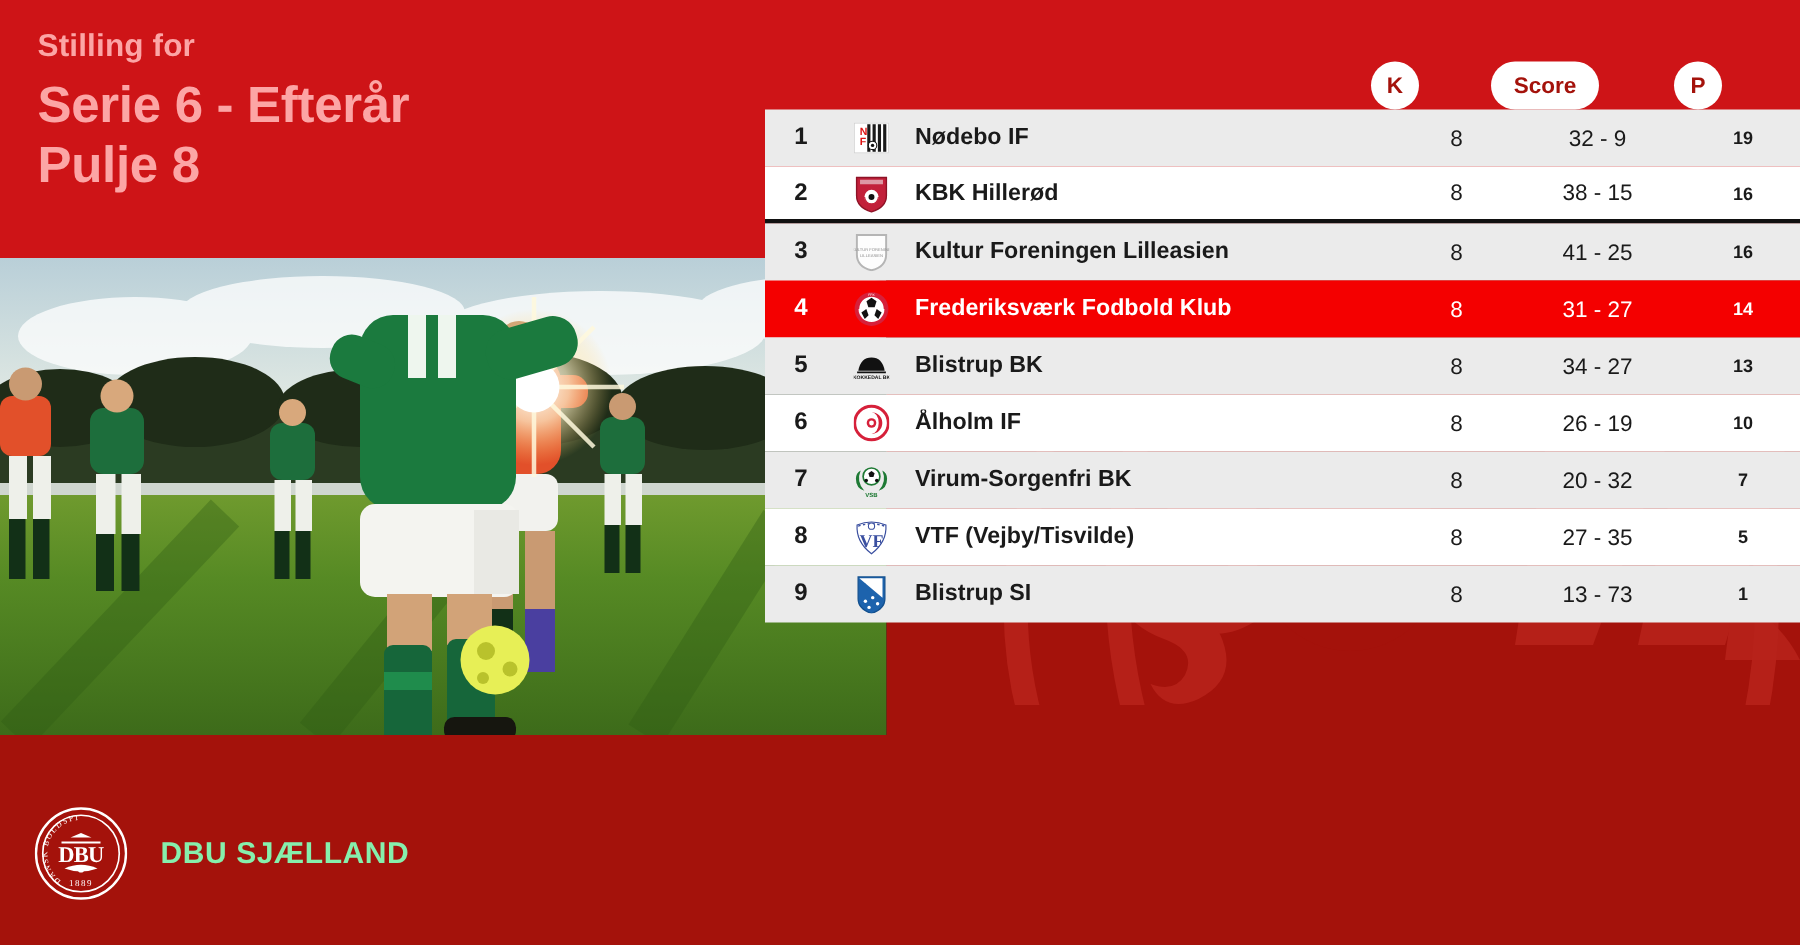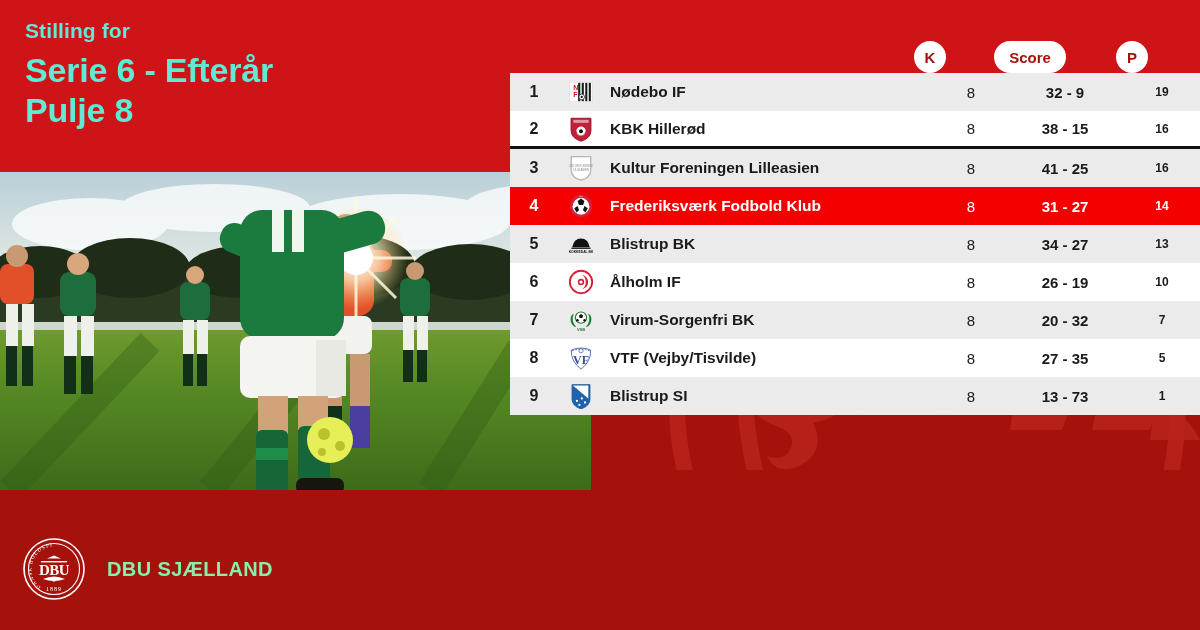--- a/index.html
+++ b/index.html
@@ -35,21 +35,21 @@
     width: 1200px;
     height: 172px;
     background: #CE1417;
   }
 
   .title-block {
     position: absolute;
     left: 25px;
     top: 18px;
     width: 470px;
-    color: #5eead4;
+    color: #fca5a5;
   }
   .kicker {
     font-size: 21px;
     font-weight: 700;
     letter-spacing: .1px;
     line-height: 26px;
     margin-bottom: 6px;
   }
   .title-line {
     font-size: 34px;
@@ -144,21 +144,21 @@
     flex: 0 0 auto;
     text-align: center;
     font-size: 15px;
     font-weight: 400;
   }
   .c-score {
     width: 118px;
     flex: 0 0 auto;
     text-align: center;
     font-size: 15px;
-    font-weight: 700;
+    font-weight: 400;
   }
   .c-pts {
     width: 76px;
     flex: 0 0 auto;
     text-align: center;
     font-size: 12px;
     font-weight: 700;
   }
 
   

